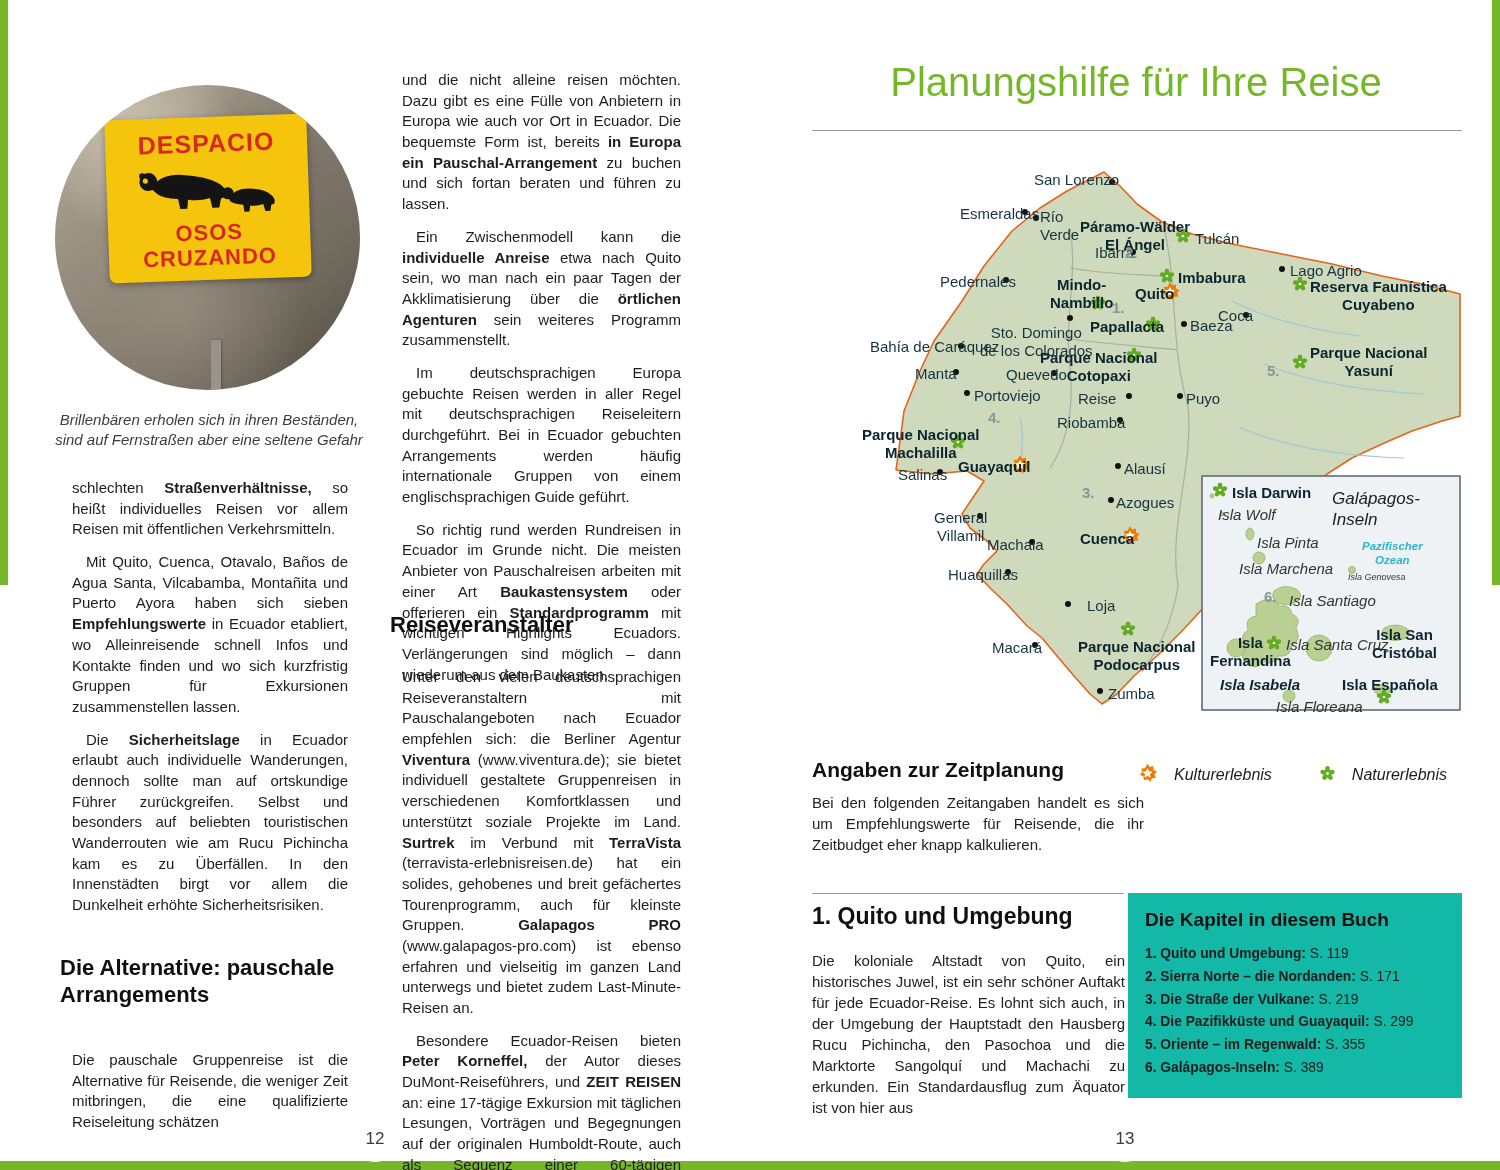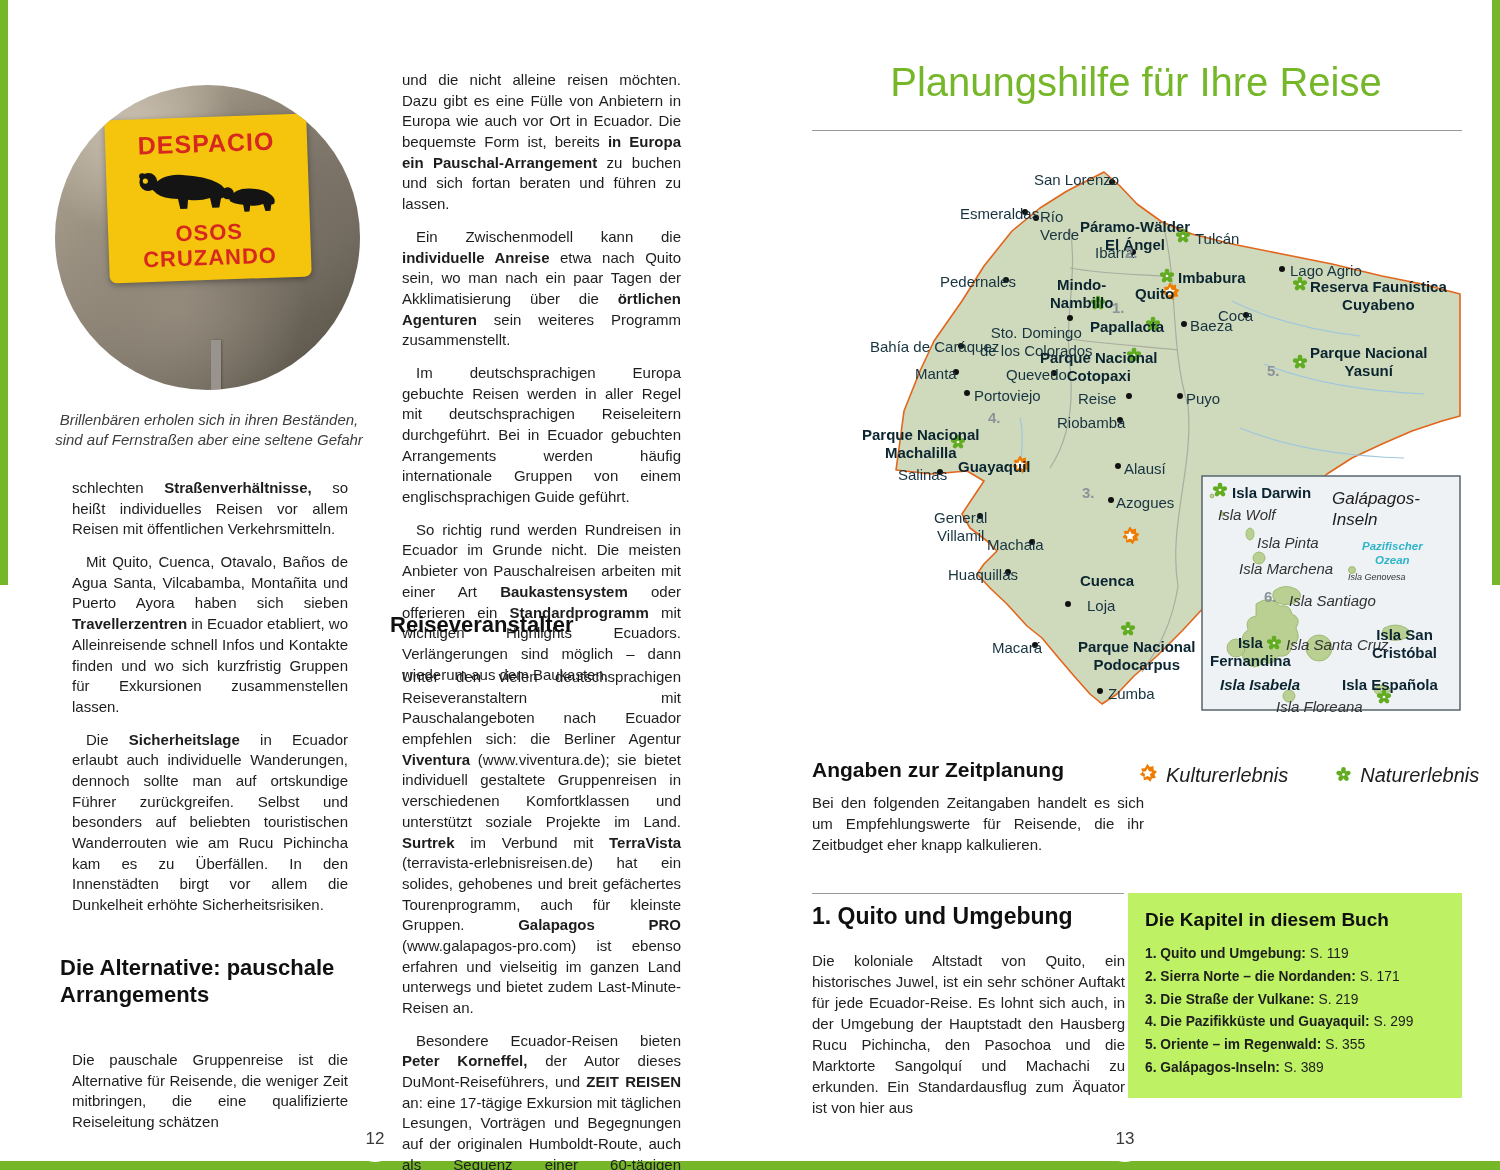--- a/index.html
+++ b/index.html
@@ -51,26 +51,26 @@
   .map-lbl.small{font-size:9px;}
   .map-lbl.bigit{font-size:17px;font-style:italic;color:#1d1d1d;line-height:1.25;}
   .map-lbl.ocean{font-style:italic;font-weight:700;color:#2fb4c9;font-size:11.5px;}
   .map-lbl.boldit{font-weight:700;font-style:italic;color:#0b2530;}
   .map-lbl.ctr{text-align:center;}
   .map-marker{position:absolute;transform:translate(-50%,-50%);z-index:2;line-height:0;}
 
   .zeit-heading{position:absolute;left:812px;top:758px;margin:0;font-size:21px;font-weight:700;color:#101010;}
   .zeit-text{position:absolute;left:812px;top:792px;width:332px;margin:0;font-size:15px;line-height:1.4;text-align:justify;}
   .legend{position:absolute;left:1138px;top:764px;display:flex;gap:48px;align-items:center;}
-  .legend-item{display:flex;align-items:center;gap:9px;font-size:20px;font-style:italic;color:#1d1d1d;line-height:1;}
+  .legend-item{display:flex;align-items:center;gap:17px;font-size:16px;font-style:italic;color:#1d1d1d;line-height:1;}
 
   .sec1-heading{position:absolute;left:812px;top:903px;margin:0;font-size:23px;font-weight:700;color:#101010;}
   .sec1-text{position:absolute;left:812px;top:950px;width:313px;margin:0;font-size:15px;line-height:1.4;text-align:justify;}
 
-  .chapters-box{position:absolute;left:1128px;top:893px;width:334px;box-sizing:border-box;background:#bef264;padding:16px 17px 18px;}
+  .chapters-box{position:absolute;left:1128px;top:893px;width:334px;box-sizing:border-box;background:#14b8a6;padding:16px 17px 18px;}
   .chapters-box h3{margin:0 0 12px;font-size:19px;font-weight:700;color:#101010;}
   .chapters-list div{font-size:13.8px;line-height:1.65;color:#1d1d1d;}
 </style>
 </head>
 <body>
 
 <div class="canvas">
   <div class="edge-bar left"></div>
   <div class="edge-bar right"></div>
   <div class="bottom-bar"></div>
@@ -93,21 +93,21 @@
           </svg>
         </span>
         <div class="sign-word">OSOS</div>
         <div class="sign-word">CRUZANDO</div>
       </div>
     </div>
     <p class="photo-caption">Brillenbären erholen sich in ihren Beständen, sind auf Fernstraßen aber eine seltene Gefahr</p>
 
     <div class="para-block col1a">
         <p>schlechten <b>Straßenverhältnisse,</b> so heißt individuelles Reisen vor allem Reisen mit öffentlichen Verkehrsmitteln.</p>
-        <p>Mit Quito, Cuenca, Otavalo, Baños de Agua Santa, Vilcabamba, Montañita und Puerto Ayora haben sich sieben <b>Travellerzentren</b> in Ecuador etabliert, wo Alleinreisende schnell Infos und Kontakte finden und wo sich kurzfristig Gruppen für Exkursionen zusammenstellen lassen.</p>
+        <p>Mit Quito, Cuenca, Otavalo, Baños de Agua Santa, Vilcabamba, Montañita und Puerto Ayora haben sich sieben <b>Empfehlungswerte</b> in Ecuador etabliert, wo Alleinreisende schnell Infos und Kontakte finden und wo sich kurzfristig Gruppen für Exkursionen zusammenstellen lassen.</p>
         <p>Die <b>Sicherheitslage</b> in Ecuador erlaubt auch individuelle Wanderungen, dennoch sollte man auf ortskundige Führer zurückgreifen. Selbst und besonders auf beliebten touristischen Wanderrouten wie am Rucu Pichincha kam es zu Überfällen. In den Innenstädten birgt vor allem die Dunkelheit erhöhte Sicherheitsrisiken.</p>
       </div>
     <h2 class="left-heading h-alt">Die Alternative: pauschale Arrangements</h2>
     <div class="para-block col1b">
         <p>Die pauschale Gruppenreise ist die Alternative für Reisende, die weniger Zeit mitbringen, die eine qualifizierte Reiseleitung schätzen</p>
       </div>
     <div class="para-block col2a">
         <p>und die nicht alleine reisen möchten. Dazu gibt es eine Fülle von Anbietern in Europa wie auch vor Ort in Ecuador. Die bequemste Form ist, bereits <b>in Europa ein Pauschal-Arrangement</b> zu buchen und sich fortan beraten und führen zu lassen.</p>
         <p>Ein Zwischenmodell kann die <b>individuelle Anreise</b> etwa nach Quito sein, wo man nach ein paar Tagen der Akklimatisierung über die <b>örtlichen Agenturen</b> sein weiteres Programm zusammenstellt.</p>
         <p>Im deutschsprachigen Europa gebuchte Reisen werden in aller Regel mit deutschsprachigen Reiseleitern durchgeführt. Bei in Ecuador gebuchten Arrangements werden häufig internationale Gruppen von einem englischsprachigen Guide geführt.</p>
@@ -278,21 +278,21 @@
         <div class="map-lbl " style="left: 304px; top: 328px;">
           <div>Azogues</div>
         </div>
         <div class="map-lbl ctr" style="left: 122px; top: 343px;">
           <div>General</div>
           <div>Villamil</div>
         </div>
         <div class="map-lbl " style="left: 175px; top: 370px;">
           <div>Machala</div>
         </div>
-        <div class="map-lbl bold" style="left: 268px; top: 364px; margin-top: 42px;">
+        <div class="map-lbl bold" style="left: 268px; top: 364px;">
           <div>Cuenca</div>
         </div>
         <div class="map-lbl " style="left: 136px; top: 400px;">
           <div>Huaquillas</div>
         </div>
         <div class="map-lbl " style="left: 263px; top: 431px; margin-left: 12px;">
           <div>Loja</div>
         </div>
         <div class="map-lbl " style="left: 180px; top: 473px;">
           <div>Macará</div>

